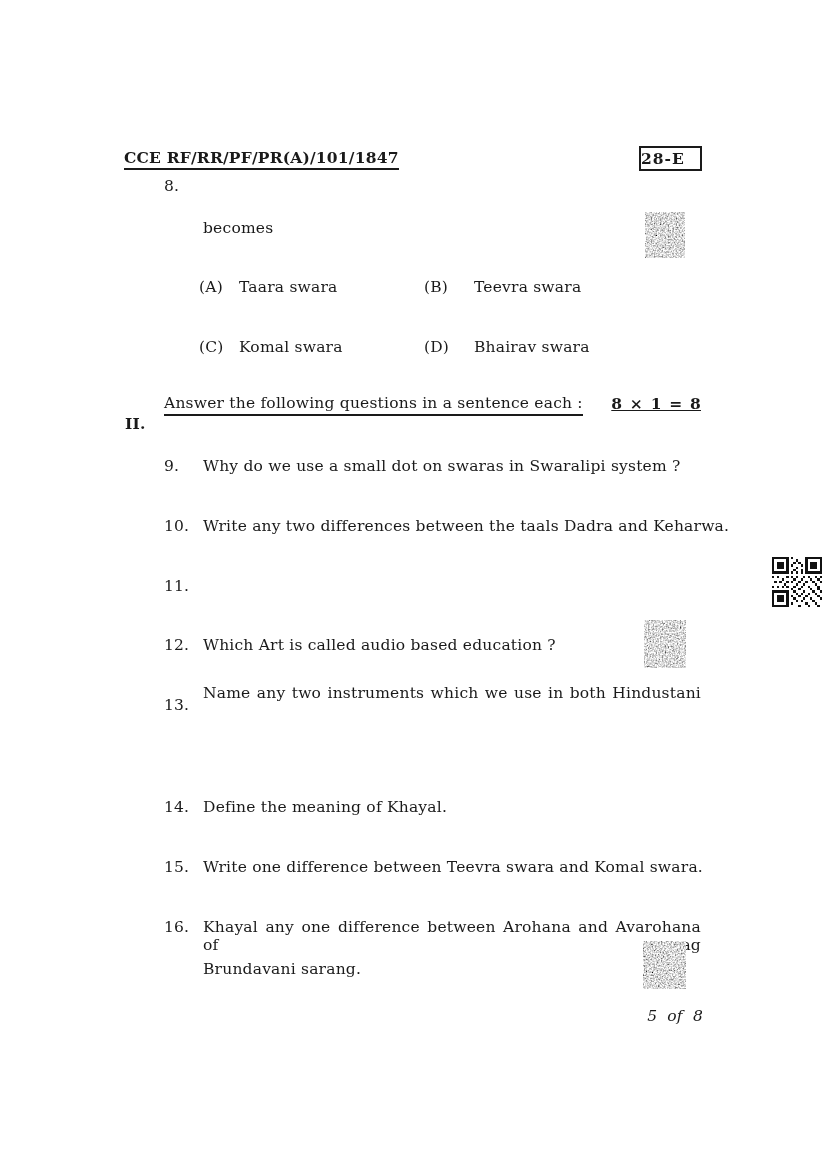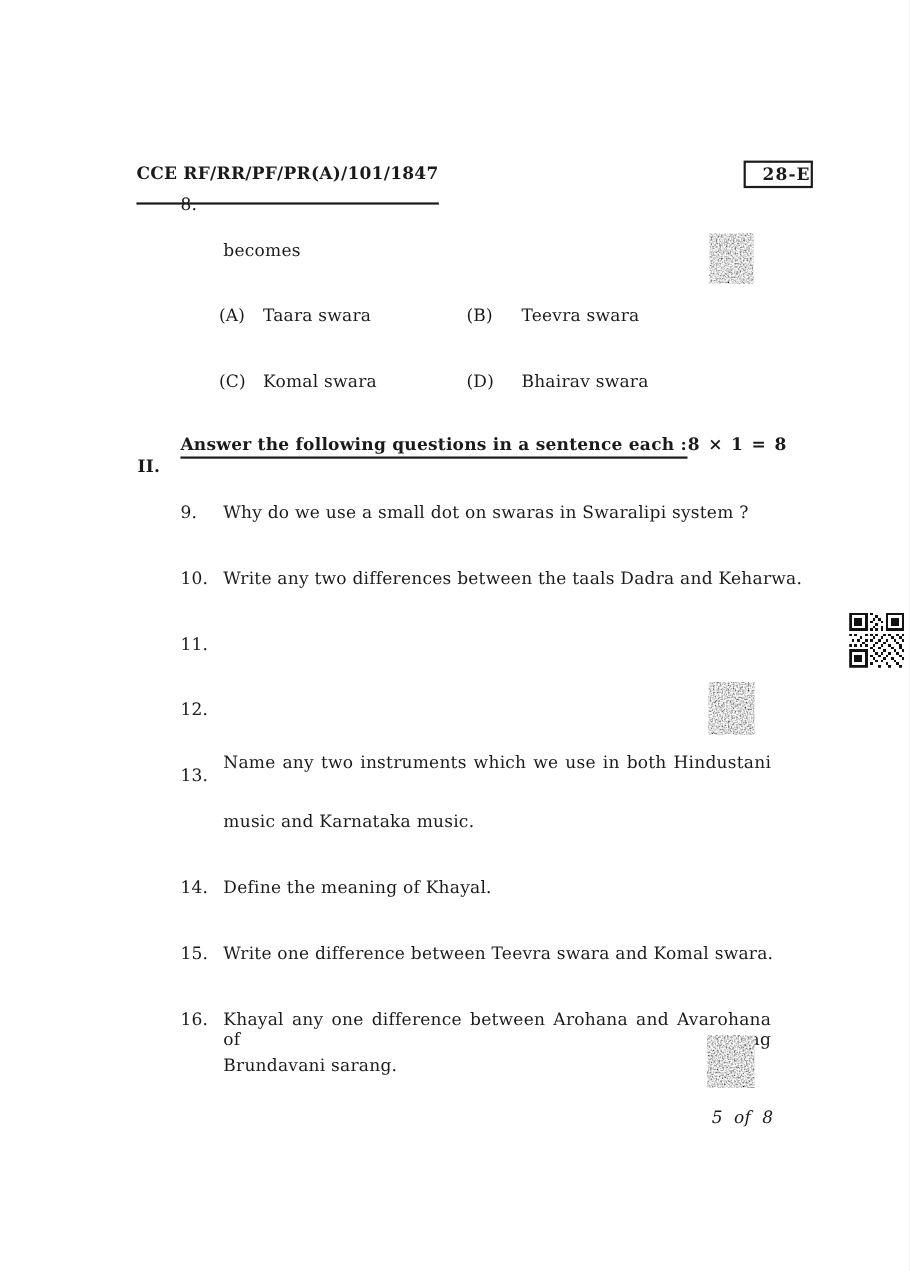--- a/index.html
+++ b/index.html
@@ -14,51 +14,50 @@
     color: #1a1a1a;
     font-size: 15.5px;
     letter-spacing: 0.2px;
   }
   .abs { position: absolute; }
 
   .paper-code {
     left: 124px; top: 148px;
     font-weight: bold;
     border-bottom: 2px solid #1a1a1a;
-    padding-bottom: 17px;
+    padding-bottom: 1px;
     white-space: nowrap;
   }
   .version-box {
     left: 639px; top: 146px;
     width: 59px; height: 21px;
     border: 2px solid #1a1a1a;
-    text-align: right;
+    text-align: left;
     font-weight: bold;
     line-height: 21px;
     letter-spacing: 1px;
-    margin-left: 37px;
   }
   .qnum { left: 164px; white-space: nowrap; }
   .qtext { left: 203px; white-space: nowrap; }
   .justify {
     width: 498px;
     white-space: normal;
     text-align: justify;
     text-align-last: justify;
   }
   .optletter, .opttext { white-space: nowrap; }
   .sec-numeral { left: 125px; font-weight: bold; margin-top: 20px; }
   .sec-heading {
     left: 164px;
-    font-weight: bold;
+    font-weight: normal;
     border-bottom: 2px solid #1a1a1a;
     padding-bottom: 2px;
     white-space: nowrap;
   }
-  .sec-marks { right: 112px; font-weight: bold; word-spacing: 2px; white-space: nowrap; }
+  .sec-marks { right: 126px; font-weight: bold; word-spacing: 2px; white-space: nowrap; text-decoration: underline; }
   .footer-page {
     right: 124px; top: 1007px;
     font-style: italic;
     word-spacing: 5px;
     white-space: nowrap;
   }
   .noise-img { position: absolute; }
   .qr { position: absolute; left: 772px; top: 557px; }
 </style>
 </head>
@@ -119,38 +118,38 @@
         <rect x="15" y="1" width="5" height="5" fill="#ffffff"></rect>
         <rect x="16" y="2" width="3" height="3"></rect>
       <rect x="0" y="14" width="7" height="7"></rect>
         <rect x="1" y="15" width="5" height="5" fill="#ffffff"></rect>
         <rect x="2" y="16" width="3" height="3"></rect>
       <path d="M8 0h1v1h-1z M10 1h1v1h-1z M9 2h1v1h-1z M11 2h1v1h-1z M8 3h1v1h-1z M12 3h1v1h-1z M10 4h1v1h-1z M9 5h1v1h-1z M12 5h1v1h-1z M8 6h1v1h-1z M10 6h1v1h-1z M12 6h1v1h-1z M6 8h1v1h-1z M6 10h1v1h-1z M6 12h1v1h-1z M0 8h1v1h-1z M2 8h1v1h-1z M4 9h1v1h-1z M1 10h1v1h-1z M3 10h1v1h-1z M5 11h1v1h-1z M0 12h1v1h-1z M2 12h1v1h-1z M4 12h1v1h-1z M8 8h1v1h-1z M10 8h1v1h-1z M13 8h1v1h-1z M15 8h1v1h-1z M18 8h1v1h-1z M20 8h1v1h-1z M9 9h1v1h-1z M12 9h1v1h-1z M16 9h1v1h-1z M19 9h1v1h-1z M8 10h1v1h-1z M11 10h1v1h-1z M14 10h1v1h-1z M17 10h1v1h-1z M20 10h1v1h-1z M10 11h1v1h-1z M13 11h1v1h-1z M18 11h1v1h-1z M9 12h1v1h-1z M12 12h1v1h-1z M15 12h1v1h-1z M19 12h1v1h-1z M8 13h1v1h-1z M11 13h1v1h-1z M16 13h1v1h-1z M19 13h1v1h-1z M9 14h1v1h-1z M13 14h1v1h-1z M17 14h1v1h-1z M20 14h1v1h-1z M10 15h1v1h-1z M12 15h1v1h-1z M15 15h1v1h-1z M18 15h1v1h-1z M8 16h1v1h-1z M11 16h1v1h-1z M14 16h1v1h-1z M19 16h1v1h-1z M9 17h1v1h-1z M13 17h1v1h-1z M16 17h1v1h-1z M20 17h1v1h-1z M10 18h1v1h-1z M12 18h1v1h-1z M17 18h1v1h-1z M8 19h1v1h-1z M14 19h1v1h-1z M18 19h1v1h-1z M11 20h1v1h-1z M15 20h1v1h-1z M19 20h1v1h-1z"></path>
     </g>
   </svg>
 
   <div class="abs qnum" style="top:636px">12.</div>
+  <div class="abs qtext" style="top:636px">Which Art is called audio based education ?</div>
 
   <svg class="noise-img" style="left:644px; top:620px" width="42" height="48">
     <filter id="nz2">
         <feTurbulence type="fractalNoise" baseFrequency="0.65" numOctaves="3" seed="13" stitchTiles="stitch"></feTurbulence>
         <feColorMatrix type="saturate" values="0"></feColorMatrix>
         <feComponentTransfer>
           <feFuncR type="linear" slope="2.4" intercept="-0.5"></feFuncR>
           <feFuncG type="linear" slope="2.4" intercept="-0.5"></feFuncG>
           <feFuncB type="linear" slope="2.4" intercept="-0.5"></feFuncB>
           <feFuncA type="linear" slope="0" intercept="1"></feFuncA>
         </feComponentTransfer>
       </filter>
     <rect width="42" height="48" filter="url(#nz2)"></rect>
   </svg>
 
   <div class="abs qnum" style="top:696px">13.</div>
   <div class="abs qtext justify" style="top:684px">Name any two instruments which we use in both Hindustani</div>
-  <div class="abs qtext" style="top:738px">music and Karnataka music.</div>
 
   <div class="abs qnum" style="top:798px">14.</div>
   <div class="abs qtext" style="top:798px">Define the meaning of Khayal.</div>
 
   <div class="abs qnum" style="top:858px">15.</div>
   <div class="abs qtext" style="top:858px">Write one difference between Teevra swara and Komal swara.</div>
 
   <div class="abs qnum" style="top:918px">16.</div>
   <div class="abs qtext justify" style="top:918px">Khayal any one difference between Arohana and Avarohana of raag</div>
   <div class="abs qtext" style="top:960px">Brundavani sarang.</div>

